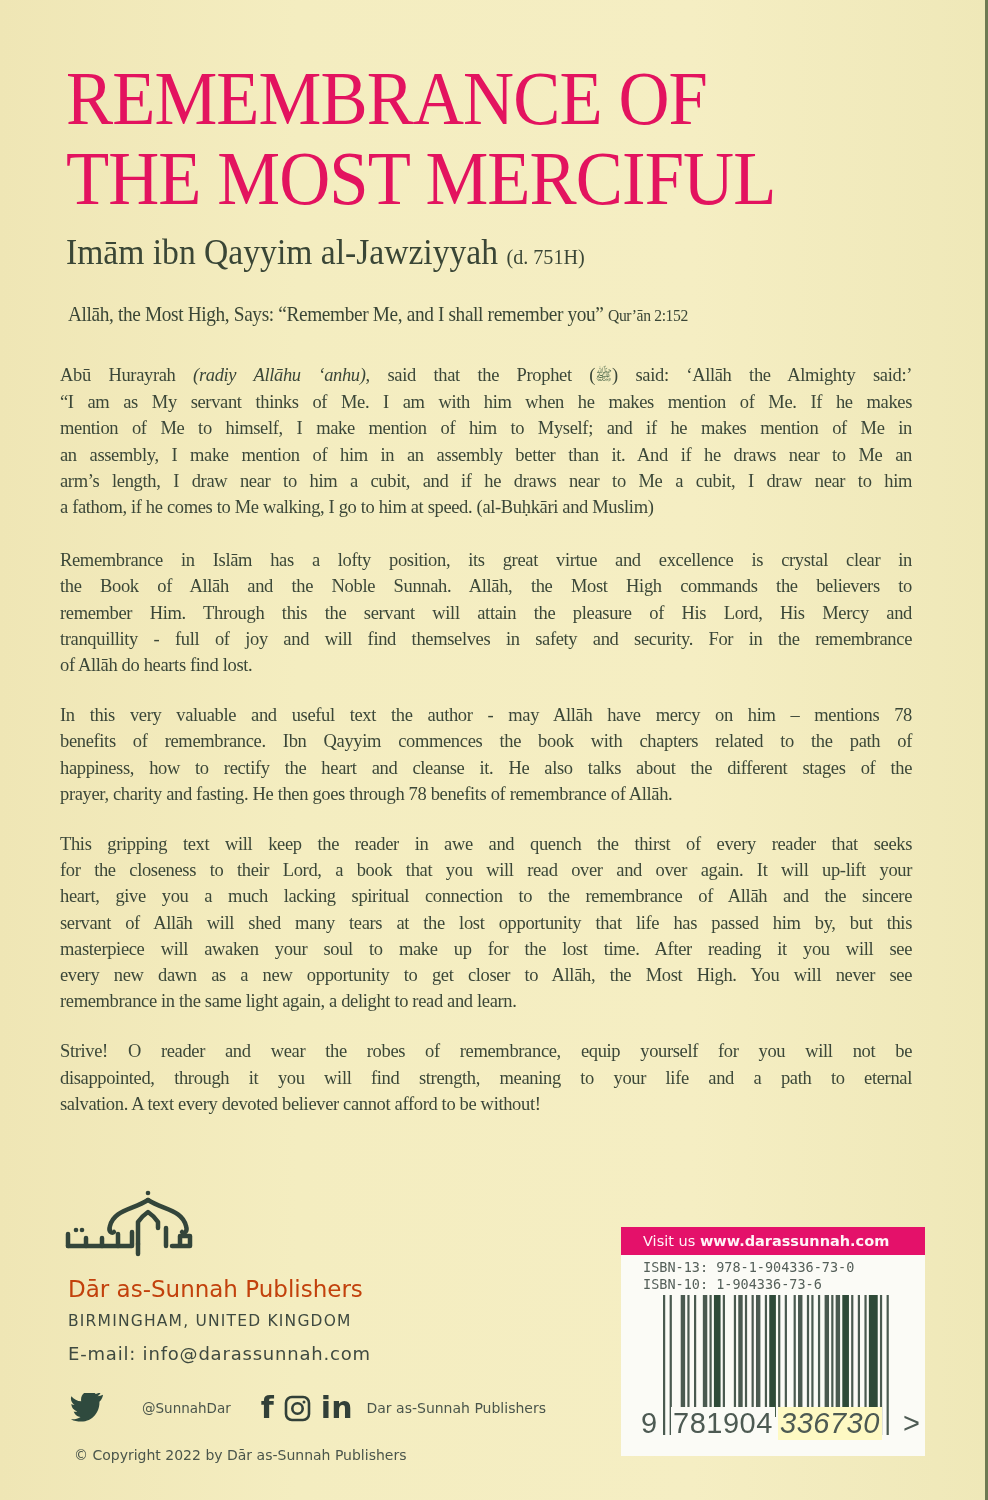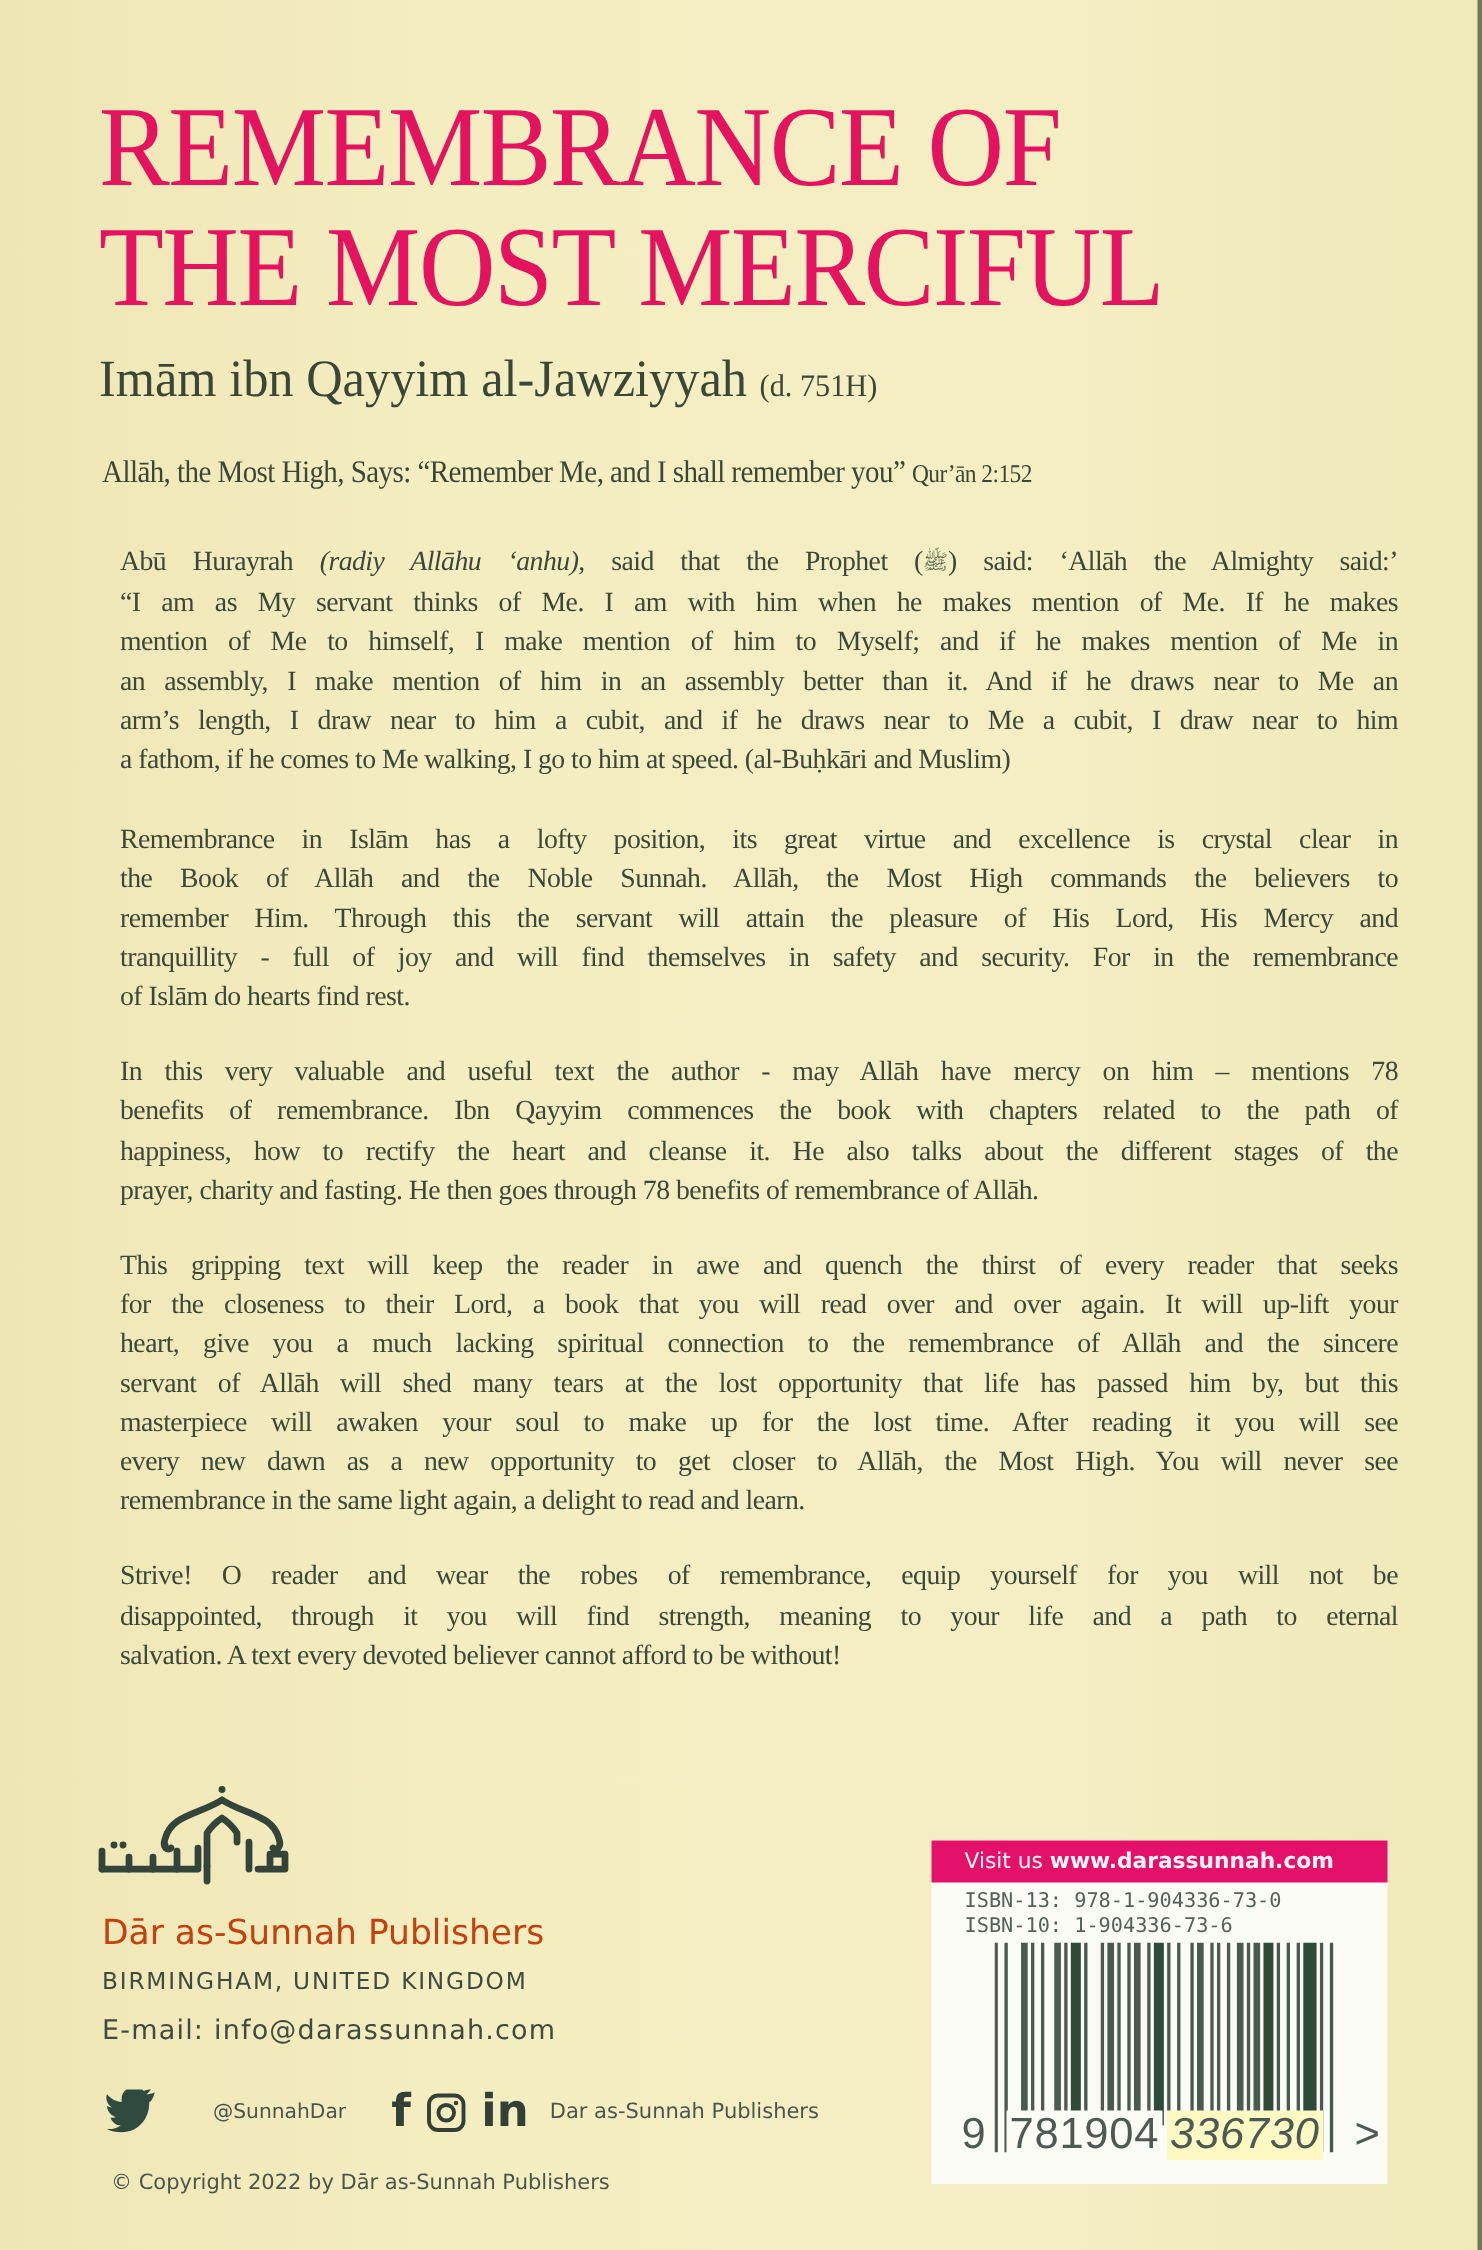--- a/index.html
+++ b/index.html
@@ -36,21 +36,21 @@
   .author .death { font-size: 21px; }
   .quote {
     position: absolute; left: 68px; top: 302px;
     font-size: 21px; color: #3a4636;
     white-space: nowrap;
     transform: scaleX(0.92); transform-origin: left top;
     letter-spacing: -0.4px;
   }
   .quote .ref { font-size: 17px; }
   .body-text {
-    position: absolute; left: 80px; top: 362px; width: 852px;
+    position: absolute; left: 60px; top: 362px; width: 852px;
   }
   .para {
     margin: 0 0 24px 0;
     font-size: 18.5px; line-height: 26.2px;
     text-align: justify;
     color: #3b4738;
   }
   .para .line { display: block; white-space: nowrap; text-align-last: justify; text-align: justify; letter-spacing: -0.35px; }
   .para .line.last { text-align-last: left; }
   .para i { font-style: italic; }
@@ -154,21 +154,21 @@
       <span class="line"><span>mention of Me to himself, I make mention of him to Myself; and if he makes mention of Me in</span></span>
       <span class="line"><span>an assembly, I make mention of him in an assembly better than it. And if he draws near to Me an</span></span>
       <span class="line"><span>arm’s length, I draw near to him a cubit, and if he draws near to Me a cubit, I draw near to him</span></span>
       <span class="line last"><span>a fathom, if he comes to Me walking, I go to him at speed. (al-Buḥkāri and Muslim)</span></span>
     </div>
     <div class="para">
       <span class="line"><span>Remembrance in Islām has a lofty position, its great virtue and excellence is crystal clear in</span></span>
       <span class="line"><span>the Book of Allāh and the Noble Sunnah.  Allāh, the Most High commands the believers to</span></span>
       <span class="line"><span>remember Him. Through this the servant will attain the pleasure of His Lord, His Mercy and</span></span>
       <span class="line"><span>tranquillity - full of joy and will find themselves in safety and security. For in the remembrance</span></span>
-      <span class="line last"><span>of Islām do hearts find rest.</span></span>
+      <span class="line last"><span>of Allāh do hearts find lost.</span></span>
     </div>
     <div class="para">
       <span class="line"><span>In this very valuable and useful text the author - may Allāh have mercy on him – mentions 78</span></span>
       <span class="line"><span>benefits of remembrance. Ibn Qayyim commences the book with chapters related to the path of</span></span>
       <span class="line"><span>happiness, how to rectify the heart and cleanse it. He also talks about the different stages of the</span></span>
       <span class="line last"><span>prayer, charity and fasting. He then goes through 78 benefits of remembrance of Allāh.</span></span>
     </div>
     <div class="para">
       <span class="line"><span>This gripping text will keep the reader in awe and quench the thirst of every reader that seeks</span></span>
       <span class="line"><span>for the closeness to their Lord, a book that you will read over and over again. It will up-lift your</span></span>

